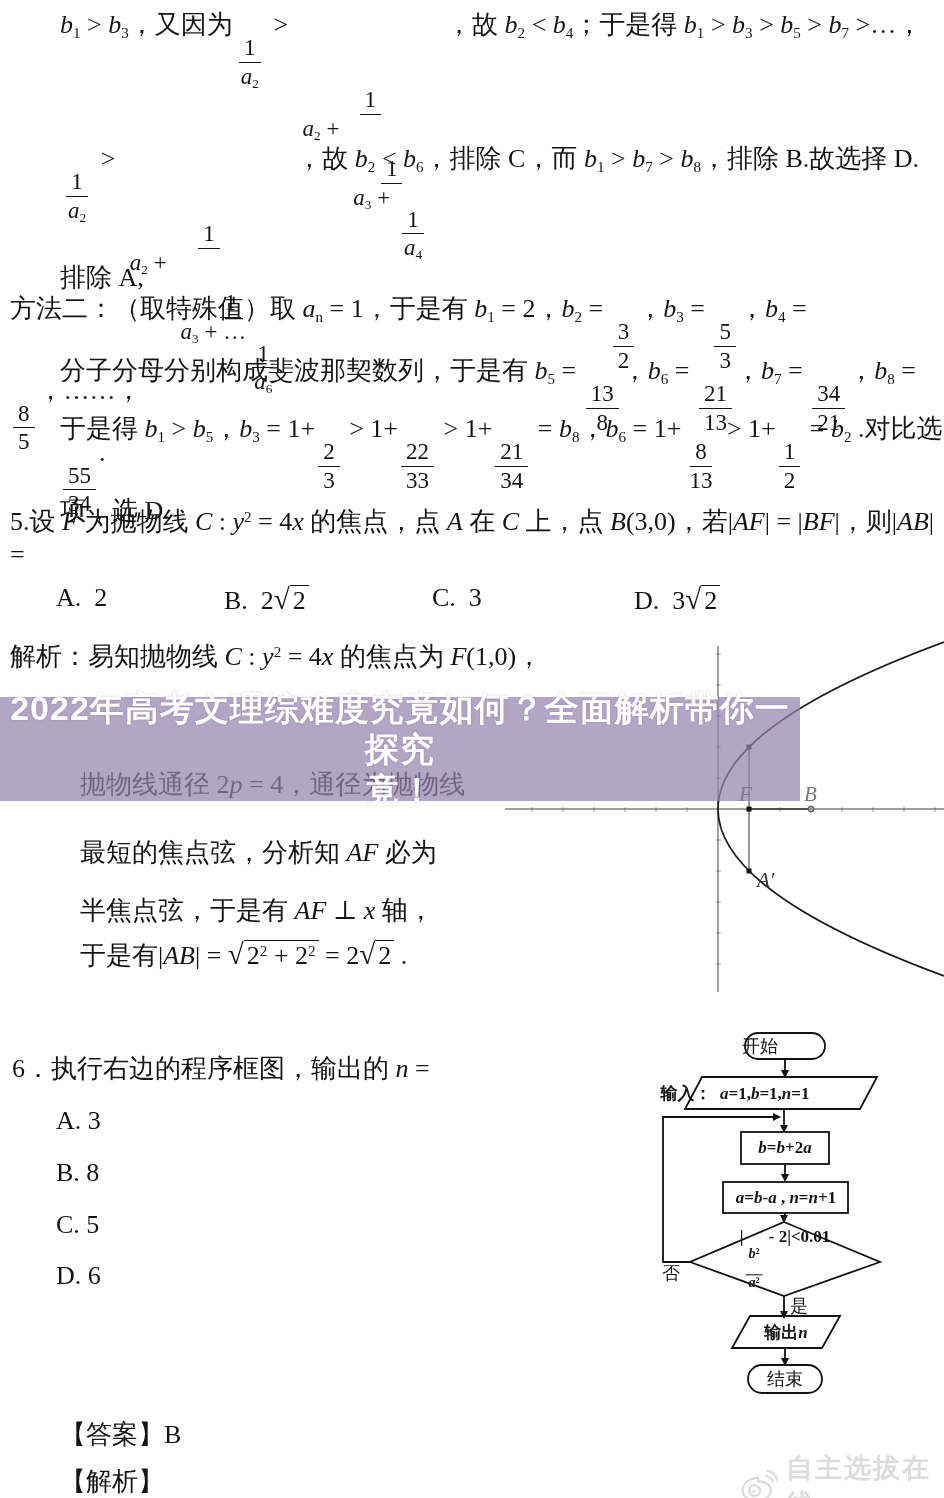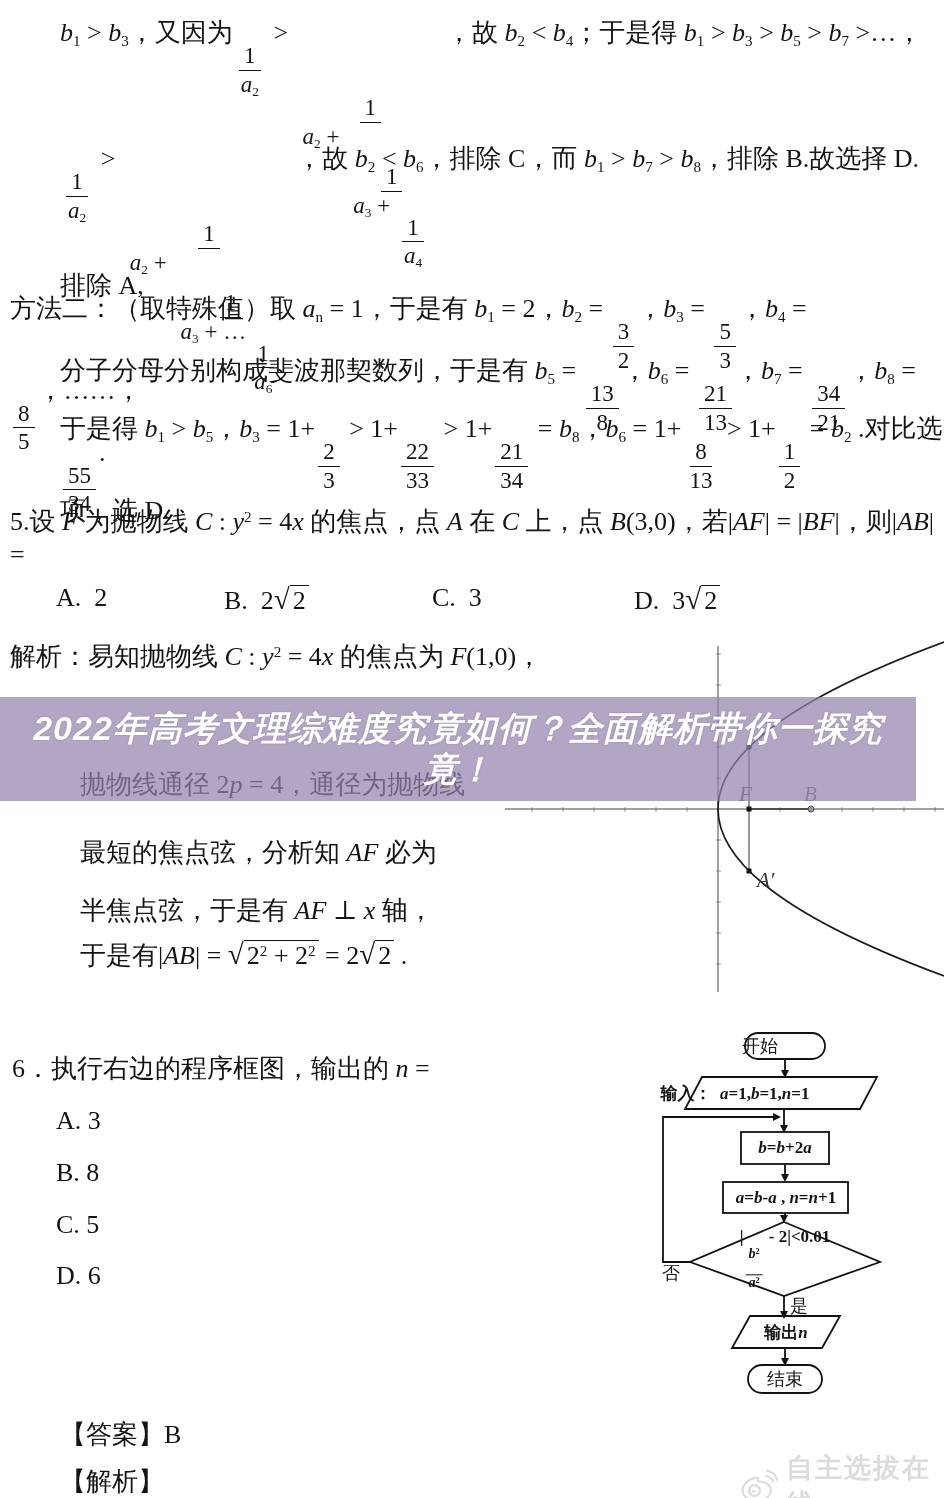--- a/index.html
+++ b/index.html
@@ -22,22 +22,22 @@
     vertical-align:-22px;font-size:23px;line-height:1.12;
     margin:0 3px;text-align:center;
   }
   .fr .n{padding:0 5px 1px;border-bottom:1.6px solid #141414;}
   .fr .d{padding:1px 5px 0;}
   .sq{white-space:nowrap;}
   .sq .rt{font-size:1.12em;}
   .sq .rd{border-top:1.7px solid #141414;padding:0 3px;}
   
   .banner{
-    position:absolute;left:0;top:697px;width:916px;height:104px;
-    z-index:30;display:flex;flex-direction:column;justify-content:center;font-style:italic;
+    position:absolute;left:0;top:697px;width:800px;height:104px;
+    z-index:30;display:flex;flex-direction:column;justify-content:center;
   }
   .banner .bl{
     text-align:center;color:#fff;font-weight:bold;
     font-family:"Liberation Sans","DejaVu Sans",sans-serif;
     font-size:34px;line-height:41px;letter-spacing:1px;
     text-shadow:0 0 2px rgba(90,75,115,0.35);
   }
   
   .fc{
     position:absolute;transform:translate(-50%,-50%);white-space:nowrap;
@@ -55,21 +55,21 @@
   .watermark .wmt{
     font-size:27px;font-weight:bold;letter-spacing:2px;
     font-family:"Liberation Sans","DejaVu Sans",sans-serif;
   }
   svg{position:absolute;}
   .q-opt{position:absolute;white-space:nowrap;font-size:26px;}
 </style>
 </head>
 <body>
 
-<div class="mline" style="left:60px;top:16px"><i>b</i><sub>1</sub><span class="tkx"> &gt; </span><i>b</i><sub>3</sub><span class="tkx">，又因为</span><span class="fr">
+<div class="mline" style="left:60px;top:8px"><i>b</i><sub>1</sub><span class="tkx"> &gt; </span><i>b</i><sub>3</sub><span class="tkx">，又因为</span><span class="fr">
       <span class="n"><span class="tkx">1</span></span>
       <span class="d"><i>a</i><sub>2</sub></span>
     </span><span class="tkx"> &gt; </span><span class="fr" style="vertical-align: -74px;">
       <span class="n"><span class="tkx">1</span></span>
       <span class="d"><i>a</i><sub>2</sub><span class="tkx"> + </span><span class="fr" style="vertical-align: -40px;">
           <span class="n"><span class="tkx">1</span></span>
           <span class="d"><i>a</i><sub>3</sub><span class="tkx"> + </span><span class="fr">
               <span class="n"><span class="tkx">1</span></span>
               <span class="d"><i>a</i><sub>4</sub></span>
             </span></span>

